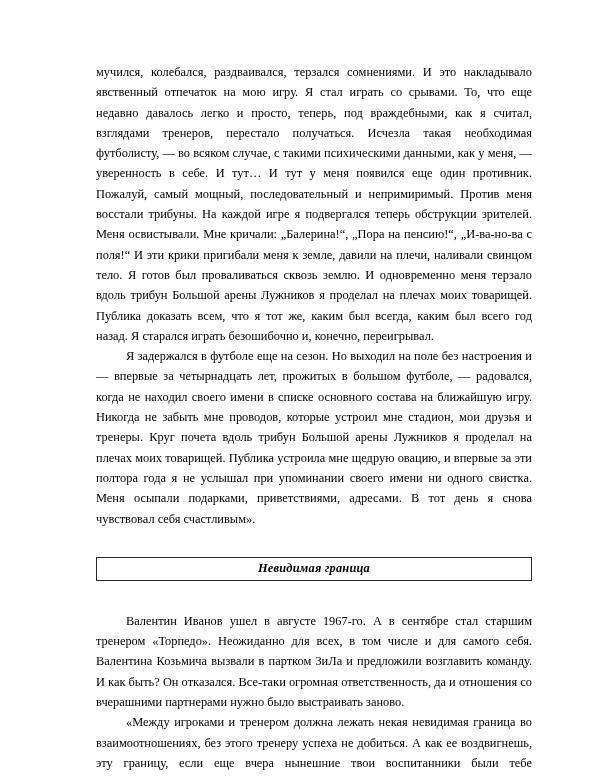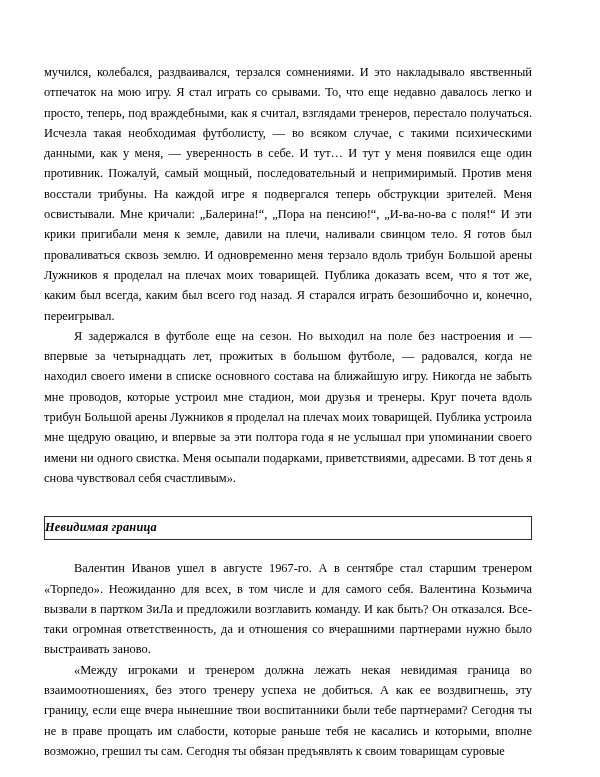--- a/index.html
+++ b/index.html
@@ -11,39 +11,40 @@
     width: 600px;
     height: 777px;
     font-family: "Liberation Serif", "DejaVu Serif", serif;
     color: #000000;
   }
   .page {
     position: relative;
     width: 600px;
     height: 777px;
     box-sizing: border-box;
-    padding: 62px 68px 20px 44px;
+    padding: 62px 68px 20px 96px;
     background: #ffffff;
   }
   .para {
     margin: 0;
     text-align: justify;
     text-justify: inter-word;
     font-size: 12.4px;
     line-height: 20.3px;
     text-indent: 30px;
     hyphens: manual;
   }
   .para.no-indent {
     text-indent: 0;
   }
   .section-heading {
-    margin: 28px 0 18px 0;
+    margin: 28px 0 30px 0;
     border: 1px solid #2b2b2b;
     padding: 3px 0 4px 0;
+    text-align: center;
     font-size: 12.4px;
     font-weight: bold;
     font-style: italic;
     letter-spacing: 0.2px;
   }
 </style>
 </head>
 <body>
 
 <div class="page">

